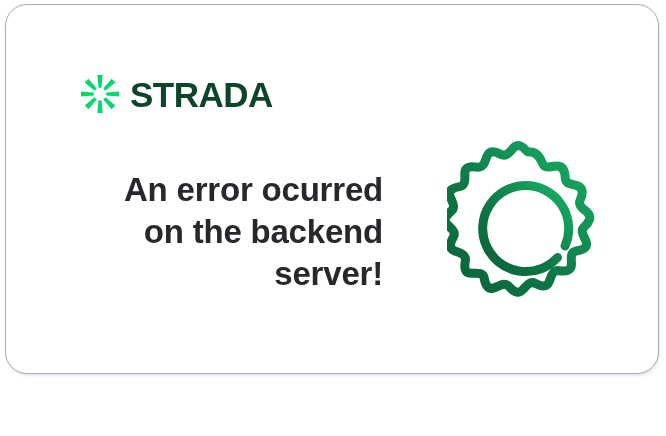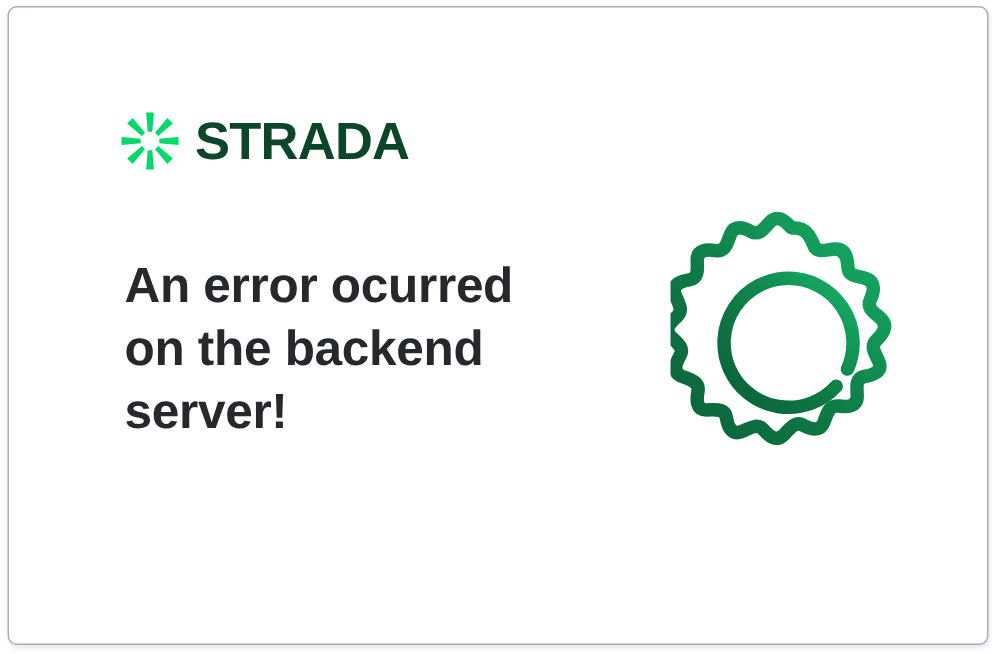--- a/index.html
+++ b/index.html
@@ -15,25 +15,25 @@
     font-family: "Liberation Sans", sans-serif;
     -webkit-font-smoothing: antialiased;
   }
 
   
   .error-card {
     position: absolute;
     left: 5px;
     top: 4px;
     width: 654px;
-    height: 426px;
+    height: 370px;
     box-sizing: border-box;
     background: #ffffff;
     border: 1px solid #a6aebb;
-    border-radius: 6px;
+    border-radius: 22px;
     box-shadow: 1px 2px 3px rgba(120, 130, 145, 0.18);
     overflow: hidden;
   }
 
   
   .brand {
     position: absolute;
     left: 73px;
     top: 68px;
     display: flex;
@@ -64,20 +64,21 @@
     left: 77px;
     top: 164px;
     width: 300px;
     font-family: "Liberation Sans", sans-serif;
     font-size: 33px;
     font-weight: 700;
     line-height: 42px;
     letter-spacing: -0.2px;
     color: #27282b;
     white-space: pre-line;
+    text-align: right;
   }
 
   
   .gear-illustration {
     position: absolute;
     left: 441px;
     top: 136px;
     width: 166px;
     height: 166px;
   }

